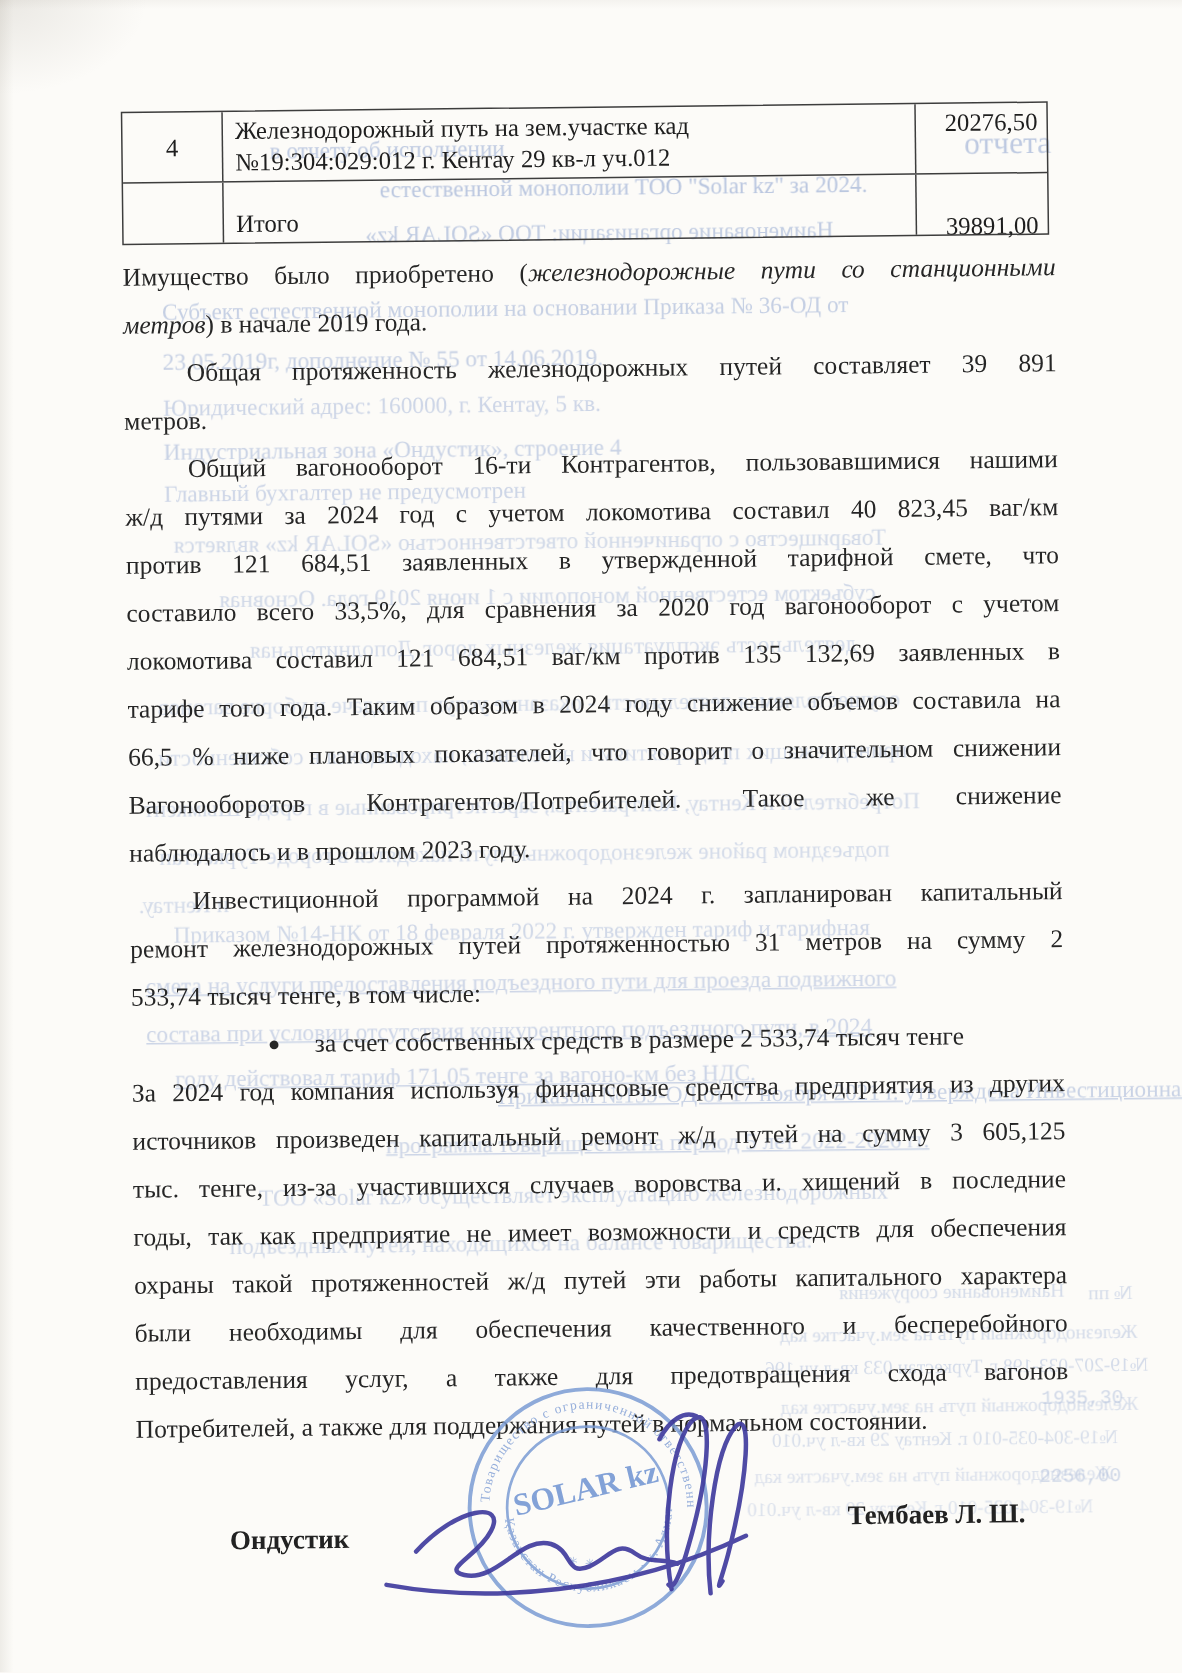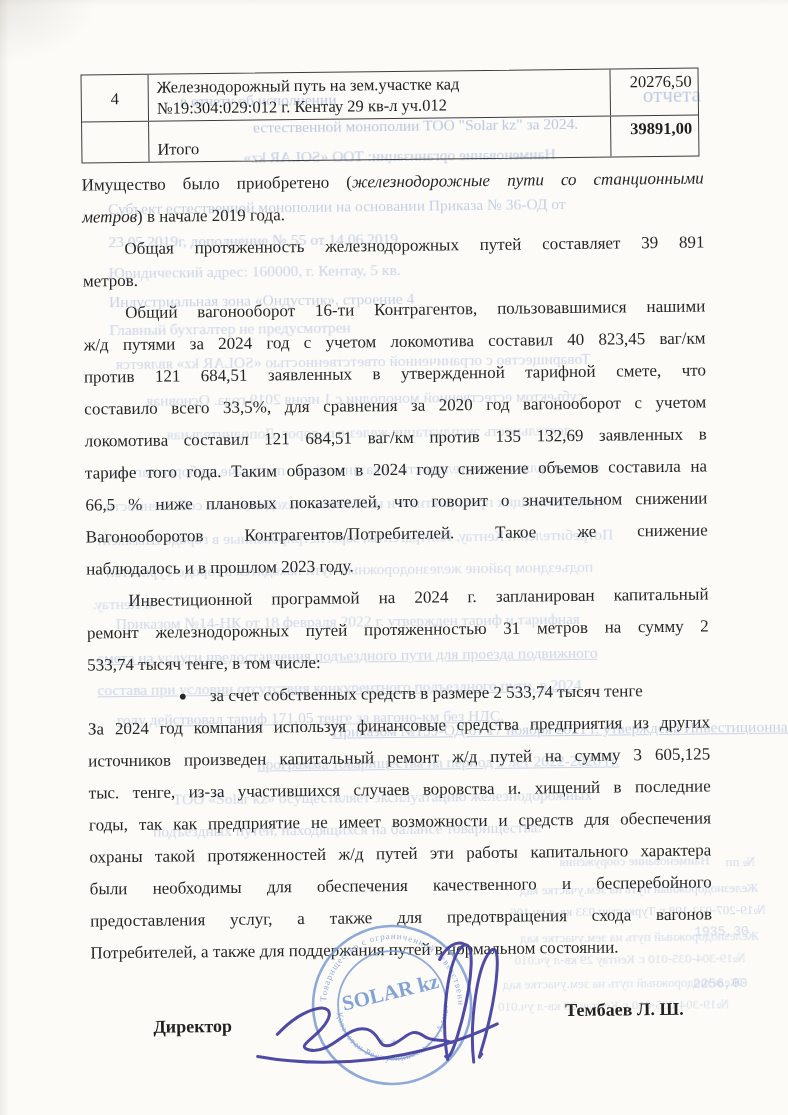--- a/index.html
+++ b/index.html
@@ -36,21 +36,21 @@
   }
   .t-row{display:flex;}
   .t-row + .t-row{border-top:1.6px solid #3d3d3d;}
   .t-cell{box-sizing:border-box;}
   .t-num{width:67px;border-right:1.6px solid #3d3d3d;display:flex;align-items:center;justify-content:center;}
   .t-name{flex:1;padding:2px 8px;border-right:1.6px solid #3d3d3d;}
   .t-val{width:87px;padding:2px 6px;text-align:right;}
   .r1{height:46px;}
   .r2{height:40px;}
   .r2 .t-name{display:flex;align-items:flex-end;padding-bottom:2px;}
-  .r2 .t-val{font-weight:bold;}
+  .r2 .t-val{font-weight:normal;margin-top:22px;}
   
   #bodytext{
     position:absolute;left:86px;top:166px;width:622px;
     font-size:17px;color:#262626;
   }
   .line{line-height:32px;text-align:justify;text-align-last:justify;}
   .line.last{text-align-last:left;}
   .para.indent .line:first-child{text-indent:42px;}
   .it{font-style:italic;}
   .para.bullet .line{padding-left:90px;text-align-last:left;}
@@ -155,21 +155,21 @@
           <div class="line">источников произведен капитальный ремонт ж/д путей на сумму 3 605,125</div>
           <div class="line">тыс. тенге, из-за участившихся случаев воровства и. хищений в последние</div>
           <div class="line">годы, так как предприятие не имеет возможности и средств для обеспечения</div>
           <div class="line">охраны такой протяженностей ж/д путей эти работы капитального характера</div>
           <div class="line">были необходимы для обеспечения качественного и бесперебойного</div>
           <div class="line">предоставления услуг, а также для предотвращения схода вагонов</div>
           <div class="line last">Потребителей, а также для поддержания путей в нормальном состоянии.</div>
         </div>
       </div>
 
-    <div id="director" class="sig-label">Директор</div>
+    <div id="director" class="sig-label">Ондустик</div>
     <div id="signer" class="sig-label">Тембаев Л. Ш.</div>
 
     <svg id="stamp" width="172" height="172" viewBox="0 0 172 172">
       <defs>
         <path id="arcTop" d="M 20 86 A 66 66 0 1 1 152 86"></path>
         <path id="arcBot" d="M 30 86 A 56 56 0 0 0 142 86"></path>
         <path id="arcIn" d="M 46 86 A 40 40 0 0 0 126 86"></path>
       </defs>
       <circle cx="86" cy="86" r="79" fill="none" stroke="#7b9cd4" stroke-width="2.6"></circle>
       <circle cx="86" cy="86" r="54" fill="none" stroke="#7b9cd4" stroke-width="1.8"></circle>

